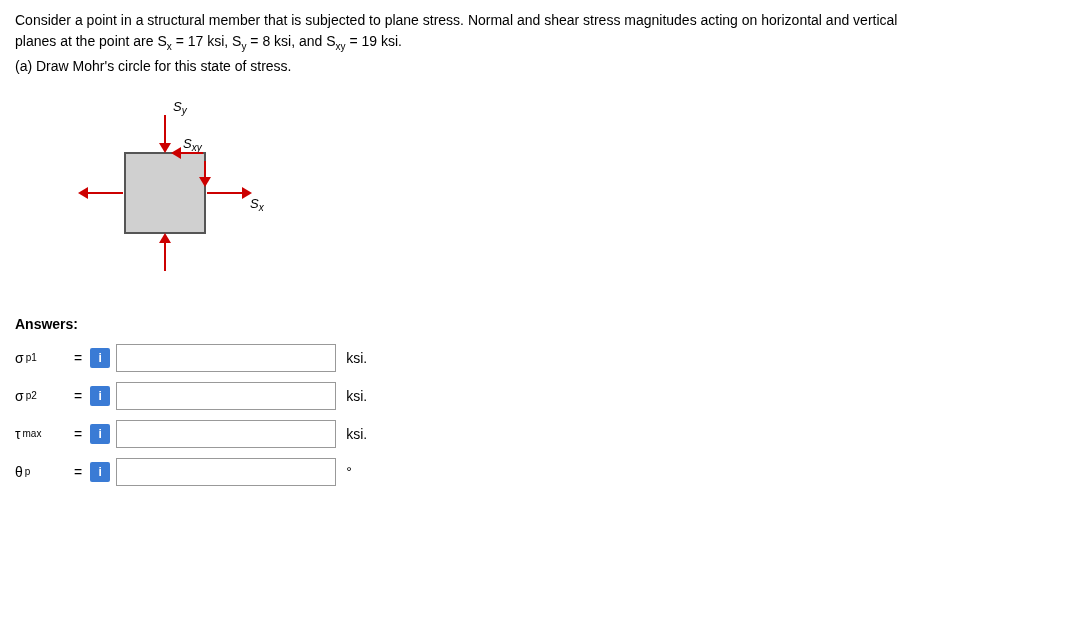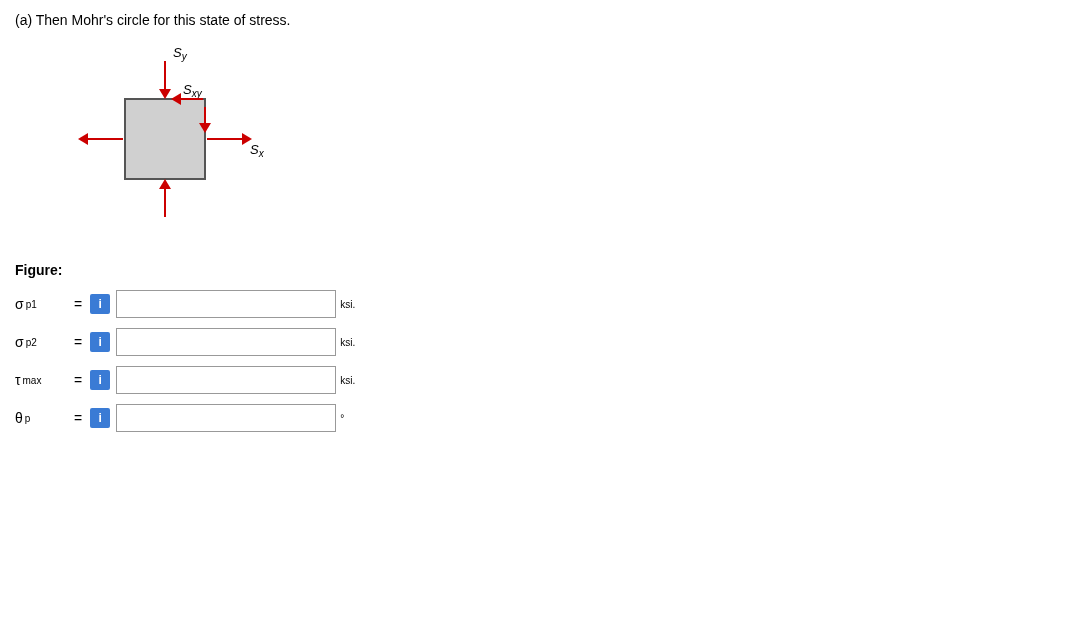--- a/index.html
+++ b/index.html
@@ -60,35 +60,37 @@
     }
     .answer-input {
       width: 220px;
       height: 28px;
       border: 1px solid #999;
       background: #fff;
       padding: 2px 5px;
       font-size: 14px;
     }
     .unit-label {
-      font-size: 10px;
+      margin-left: 6px;
+      font-size: 14px;
     }
     sub { font-size: 10px; }
     
     .diagram-svg {
-      margin: 8px 0 10px 40px;
+      margin: 16px 0 10px 40px;
     }
   </style>
 </head>
 <body>
 
 <div>
 
   <div class="problem-text">
-    <p>(a) Then Mohr's circle for this state of stress.</p>
+    <p>Consider a point in a structural member that is subjected to plane stress. Normal and shear stress magnitudes acting on horizontal and vertical planes at the point are S<sub>x</sub> = 17 ksi, S<sub>y</sub> = 8 ksi, and S<sub>xy</sub> = 19 ksi.</p>
+    <p>(a) Draw Mohr's circle for this state of stress.</p>
   </div>
 
   <div class="diagram-svg">
     <svg width="220" height="200">
 
       <rect x="70" y="60" width="80" height="80" fill="#d0d0d0" stroke="#555" stroke-width="2"></rect>
 
       <text x="118" y="18" font-size="13" font-style="italic" fill="#000">S<tspan dy="3" font-size="10">y</tspan></text>
 
       <line x1="110" y1="22" x2="110" y2="58" stroke="#c00" stroke-width="2"></line>
@@ -109,21 +111,21 @@
 
       <line x1="148" y1="60" x2="118" y2="60" stroke="#c00" stroke-width="2"></line>
       <polygon points="116,60 126,54 126,66" fill="#c00"></polygon>
 
       <line x1="150" y1="68" x2="150" y2="92" stroke="#c00" stroke-width="2"></line>
       <polygon points="150,94 144,84 156,84" fill="#c00"></polygon>
     </svg>
   </div>
 
   <div class="answers-section">
-    <div class="answers-label">Figure:</div>
+    <div class="answers-label">Answers:</div>
 
     <div class="answer-row">
       <div class="answer-symbol">
         σ<sub>p1</sub>
       </div>
       <span class="equals">=</span>
       <span class="info-icon">i</span>
       <input type="text" class="answer-input" value="" style="">
       <span class="unit-label">ksi.</span>
     </div>

